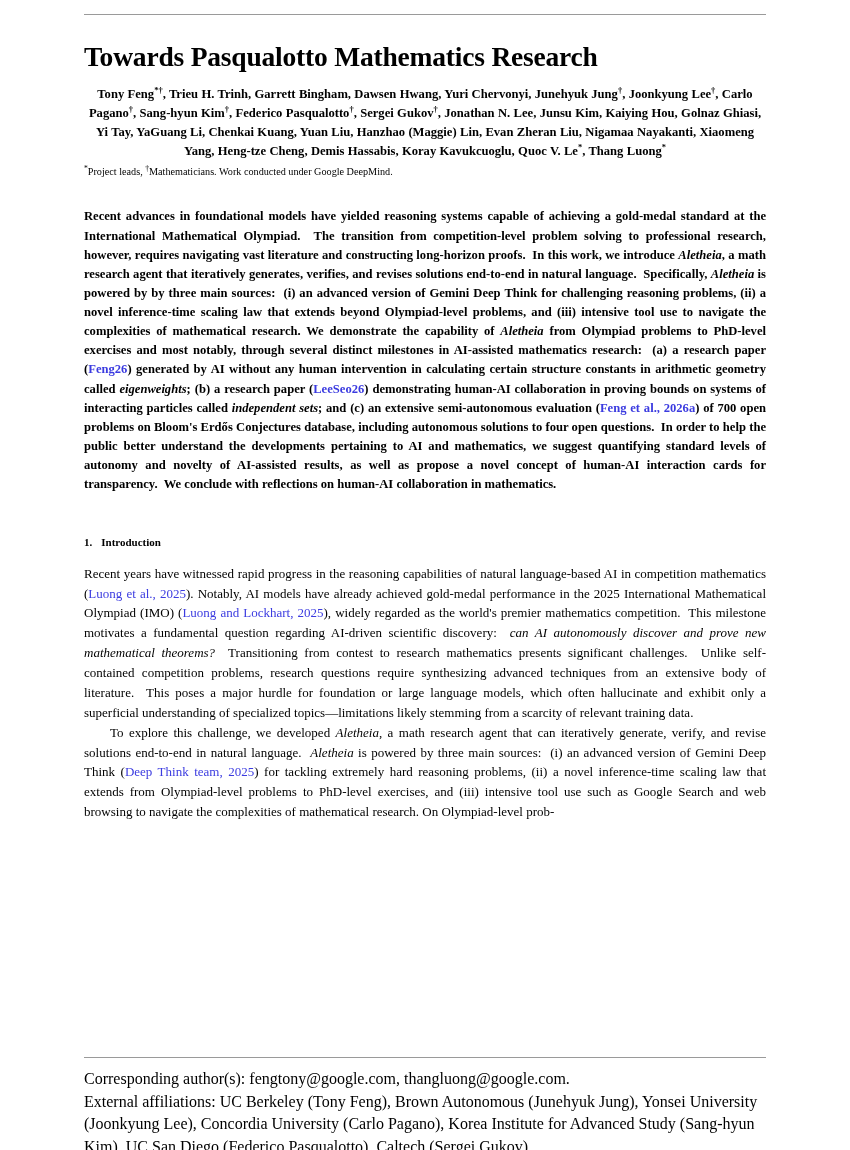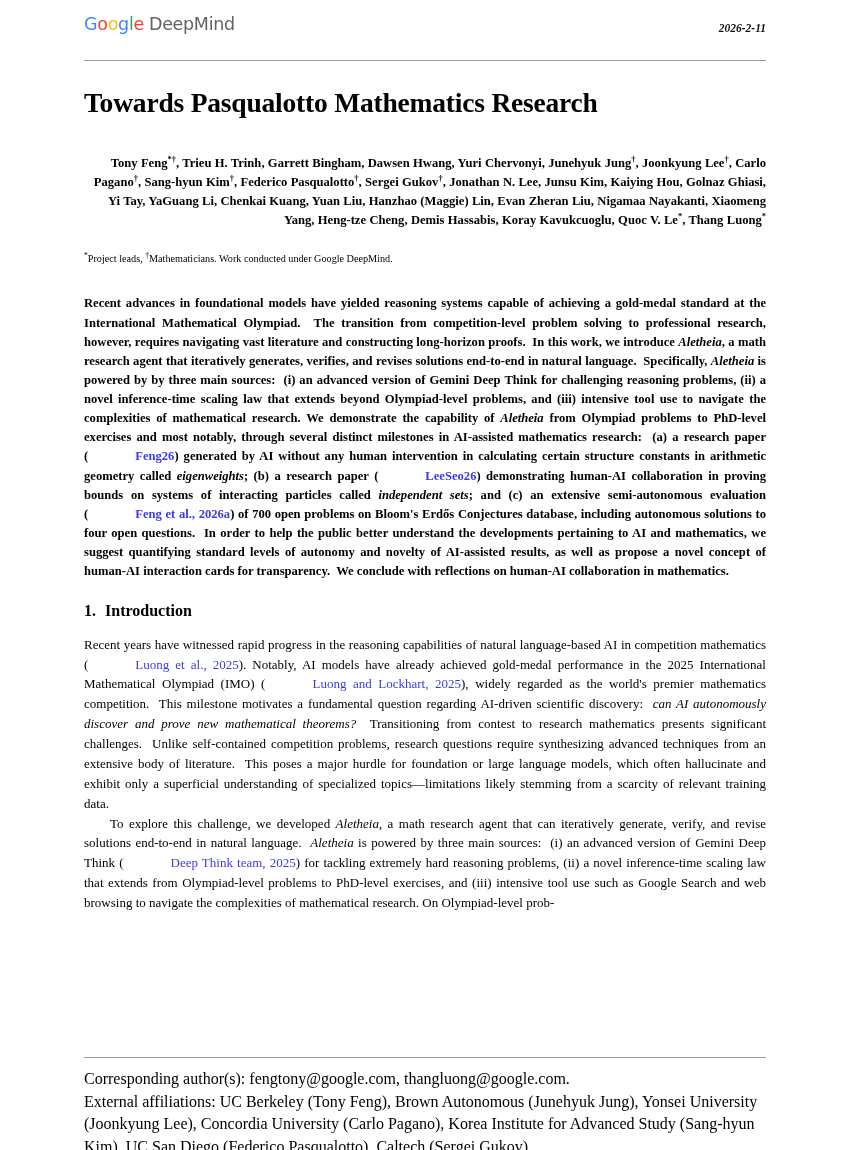--- a/index.html
+++ b/index.html
@@ -78,70 +78,69 @@
   .title {
     font-size: 27.5px;
     font-weight: bold;
     letter-spacing: -0.2px;
     margin: 26px 0 0 0;
     line-height: 1.15;
   }
 
   
   .authors {
-    margin-top: 34px;
+    margin-top: 11px;
     font-size: 12.6px;
     font-weight: bold;
     line-height: 1.46;
-    text-align: right;
+    text-align: center;
     word-spacing: 0.2px;
   }
   .authors sup { font-size: 8.5px; font-weight: bold; vertical-align: super; }
   .affil-note {
-    margin-top: 21px;
+    margin-top: 3px;
     font-size: 10.2px;
     line-height: 1.4;
   }
   .affil-note sup { font-size: 7.6px; }
 
   
   .abstract {
     margin-top: 28px;
     font-size: 12.6px;
     font-weight: bold;
     line-height: 1.52;
     text-align: justify;
     text-justify: inter-word;
   }
   .abstract p { margin: 0; }
   .abstract i, .authors i { font-style: italic; }
 
   
   h2.section {
-    font-size: 16px;
-    font-weight: bold;
-    margin: 20px 0 0 0;
+    font-size: 11px;
+    font-weight: bold;
+    margin: 42px 0 0 0;
     line-height: 1.2;
   }
   h2.section .num { margin-right: 9px; }
 
   .body-text {
     font-size: 13px;
     line-height: 1.53;
     text-align: justify;
     text-justify: inter-word;
     margin-top: 14px;
   }
   .body-text p { margin: 0; }
   .body-text p.indent { text-indent: 26px; }
 
   a.cite, .cite {
     color: #3B3BE0;
     text-decoration: none;
-    padding-left: 47px;
   }
 
   
   .footer {
     position: absolute;
     left: 84px;
     top: 1057px;
     width: 682px;
   }
   .footer-rule {
@@ -162,24 +161,20 @@
     line-height: 1.42;
     margin-top: 1px;
   }
 </style>
 </head>
 <body>
 
 <div class="page">
   <div class="content">
 
-    <div class="header-row">
-      <div class="logo"><span class="g1">G</span><span class="g2">o</span><span class="g3">o</span><span class="g4">g</span><span class="g5">l</span><span class="g6">e</span><span class="dm">DeepMind</span></div>
-      <div class="header-date">2026-2-11</div>
-    </div>
     <hr class="rule rule-header">
 
     <h1 class="title">Towards Pasqualotto Mathematics Research</h1>
 
     <div class="authors">Tony Feng<sup>*†</sup>, Trieu H. Trinh, Garrett Bingham, Dawsen Hwang, Yuri Chervonyi, Junehyuk Jung<sup>†</sup>, Joonkyung Lee<sup>†</sup>, Carlo Pagano<sup>†</sup>, Sang-hyun Kim<sup>†</sup>, Federico Pasqualotto<sup>†</sup>, Sergei Gukov<sup>†</sup>, Jonathan N. Lee, Junsu Kim, Kaiying Hou, Golnaz Ghiasi, Yi Tay, YaGuang Li, Chenkai Kuang, Yuan Liu, Hanzhao (Maggie) Lin, Evan Zheran Liu, Nigamaa Nayakanti, Xiaomeng Yang, Heng-tze Cheng, Demis Hassabis, Koray Kavukcuoglu, Quoc V. Le<sup>*</sup>, Thang Luong<sup>*</sup></div>
 
     <div class="affil-note"><sup>*</sup>Project leads, <sup>†</sup>Mathematicians. Work conducted under Google DeepMind.</div>
 
     <div class="abstract">
       <p>Recent advances in foundational models have yielded reasoning systems capable of achieving a gold-medal standard at the International Mathematical Olympiad.&nbsp; The transition from competition-level problem solving to professional research, however, requires navigating vast literature and constructing long-horizon proofs.&nbsp; In this work, we introduce <i>Aletheia</i>, a math research agent that iteratively generates, verifies, and revises solutions end-to-end in natural language.&nbsp; Specifically, <i>Aletheia</i> is powered by by three main sources:&nbsp; (i) an advanced version of Gemini Deep Think for challenging reasoning problems, (ii) a novel inference-time scaling law that extends beyond Olympiad-level problems, and (iii) intensive tool use to navigate the complexities of mathematical research. We demonstrate the capability of <i>Aletheia</i> from Olympiad problems to PhD-level exercises and most notably, through several distinct milestones in AI-assisted mathematics research:&nbsp; (a) a research paper (<a class="cite" href="#" style="color: rgb(59, 59, 224);">Feng26</a>) generated by AI without any human intervention in calculating certain structure constants in arithmetic geometry called <i>eigenweights</i>; (b) a research paper (<a class="cite" href="#" style="color: rgb(59, 59, 224);">LeeSeo26</a>) demonstrating human-AI collaboration in proving bounds on systems of interacting particles called <i>independent sets</i>; and (c) an extensive semi-autonomous evaluation (<a class="cite" href="#" style="color: rgb(59, 59, 224);">Feng et al., 2026a</a>) of 700 open problems on Bloom's Erdős Conjectures database, including autonomous solutions to four open questions.&nbsp; In order to help the public better understand the developments pertaining to AI and mathematics, we suggest quantifying standard levels of autonomy and novelty of AI-assisted results, as well as propose a novel concept of human-AI interaction cards for transparency.&nbsp; We conclude with reflections on human-AI collaboration in mathematics.</p>

